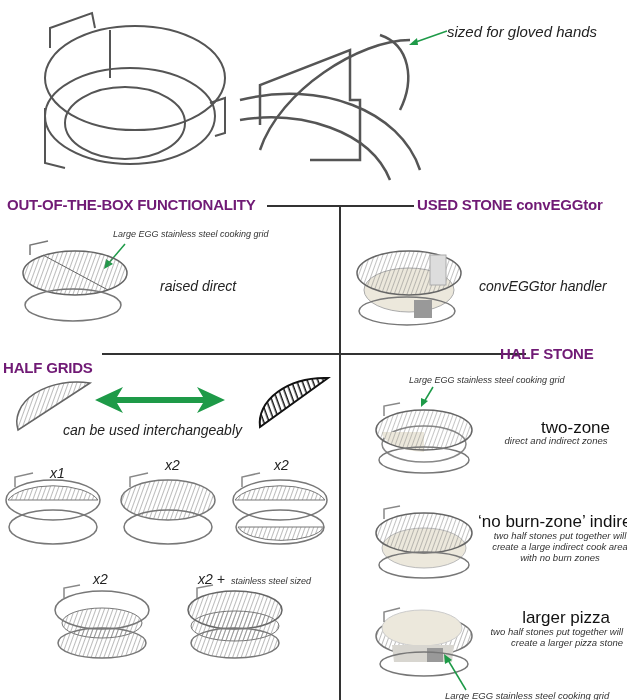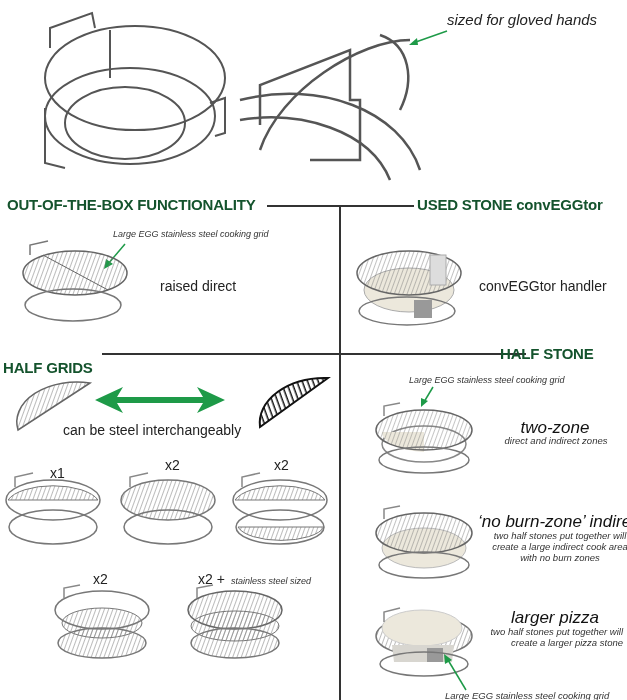--- a/index.html
+++ b/index.html
@@ -1,24 +1,24 @@
 <!DOCTYPE html>
 <html><head>
 <meta charset="utf-8">
 <style>
   * { box-sizing: border-box; margin: 0; padding: 0; }
   html, body { width: 627px; height: 700px; background: #ffffff; overflow: hidden; }
   body { position: relative; font-family: "Liberation Sans", sans-serif; color: #222; }
   .abs { position: absolute; }
-  .heading { font-weight: bold; font-size: 15px; color: #14532d; white-space: nowrap; letter-spacing: -0.2px; }
+  .heading { font-weight: bold; font-size: 15px; color: #701a75; white-space: nowrap; letter-spacing: -0.2px; }
   .label-lg { font-style: italic; font-size: 15px; color: #222; white-space: nowrap; }
-  .label-md { font-size: 14px; color: #222; white-space: nowrap; text-align: right; }
+  .label-md { font-style: italic; font-size: 14px; color: #222; white-space: nowrap; text-align: right; }
   .label-sm { font-style: italic; font-size: 9px; color: #333; white-space: nowrap; }
   .desc { font-style: italic; font-size: 9.5px; color: #333; text-align: center; line-height: 11px; }
-  .title-it { font-style: italic; font-size: 17px; color: #111; text-align: center; white-space: nowrap; }
+  .title-it { font-size: 17px; color: #111; text-align: right; white-space: nowrap; }
   .rule-h { background: #333; height: 1.5px; }
   .rule-v { background: #333; width: 1.5px; }
   svg { position: absolute; overflow: visible; }
 </style>
 </head>
 <body>
 
 <svg style="left:20px;top:8px" width="230" height="170" viewBox="0 0 230 170">
   <g fill="none" stroke="#555" stroke-width="2">
     <ellipse cx="115" cy="70" rx="90" ry="52"></ellipse>
@@ -39,21 +39,21 @@
     <path d="M0 70 C 80 50, 160 80, 180 140"></path>
     <path d="M0 90 C 60 80, 130 100, 150 150"></path>
     <path d="M140 5 C 170 15, 175 50, 160 80"></path>
   </g>
 </svg>
 
 <svg style="left:405px;top:28px" width="45" height="20" viewBox="0 0 45 20">
   <line x1="42" y1="3" x2="8" y2="15" stroke="#1e9a48" stroke-width="1.5"></line>
   <polygon points="4,17 12,10 13,17" fill="#1e9a48"></polygon>
 </svg>
-<div class="abs label-lg" style="left:447px;top:11px;">sized for gloved hands</div>
+<div class="abs label-lg" style="left:447px;top:23px;">sized for gloved hands</div>
 
 <div class="abs heading" style="left:7px;top:196px;">OUT-OF-THE-BOX FUNCTIONALITY</div>
 <div class="abs rule-h" style="left:267px;top:205px;width:72px;"></div>
 <div class="abs rule-h" style="left:339px;top:205px;width:75px;"></div>
 <div class="abs heading" style="left:417px;top:196px;">USED STONE convEGGtor</div>
 
 <div class="abs rule-v" style="left:339px;top:205px;height:495px;"></div>
 
 <div class="abs label-sm" style="left:113px;top:229px;">Large EGG stainless steel cooking grid</div>
 <svg style="left:100px;top:242px" width="30" height="30" viewBox="0 0 30 30">
@@ -94,21 +94,21 @@
 </svg>
 <svg style="left:250px;top:375px" width="82" height="55" viewBox="0 0 82 55">
   <defs>
     <pattern id="hatchDark" width="5" height="5" patternUnits="userSpaceOnUse" patternTransform="rotate(20)">
       <rect width="5" height="5" fill="#fff"></rect>
       <line x1="0" y1="0" x2="0" y2="5" stroke="#111" stroke-width="3"></line>
     </pattern>
   </defs>
   <path d="M10 3 L78 52 A 65 45 0 0 0 10 3 Z" transform="scale(-1,1) translate(-88,0)" fill="url(#hatchDark)" stroke="#111" stroke-width="2"></path>
 </svg>
-<div class="abs label-md" style="left:63px;top:422px;">can be steel interchangeably</div>
+<div class="abs label-md" style="left:63px;top:422px;">can be used interchangeably</div>
 
 <div class="abs label-md" style="left:50px;top:457px;margin-top:8px;">x1</div>
 <div class="abs label-md" style="left:165px;top:457px;">x2</div>
 <div class="abs label-md" style="left:274px;top:457px;">x2</div>
 
 <svg style="left:3px;top:475px" width="100" height="75" viewBox="0 0 100 75">
   <path d="M5 25 A 47 20 0 0 1 95 25 L50 25 Z" fill="url(#hatch)" stroke="#777"></path>
   <ellipse cx="50" cy="25" rx="47" ry="20" fill="none" stroke="#777" stroke-width="1.5"></ellipse>
   <ellipse cx="50" cy="52" rx="44" ry="17" fill="none" stroke="#777" stroke-width="1.5"></ellipse>
   <path d="M12 12 L12 2 L30 -2" fill="none" stroke="#888" stroke-width="1.5"></path>

